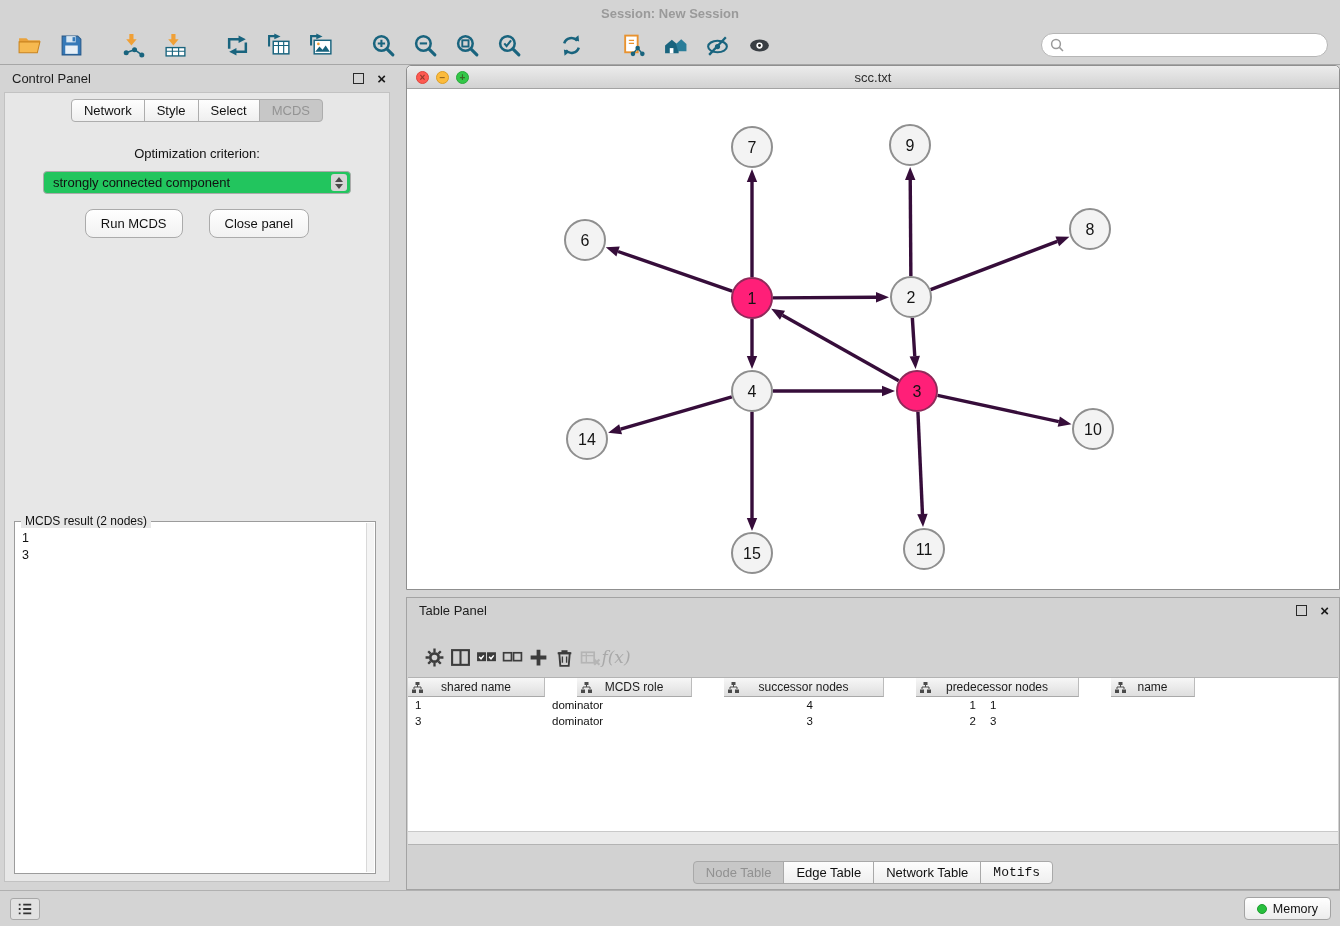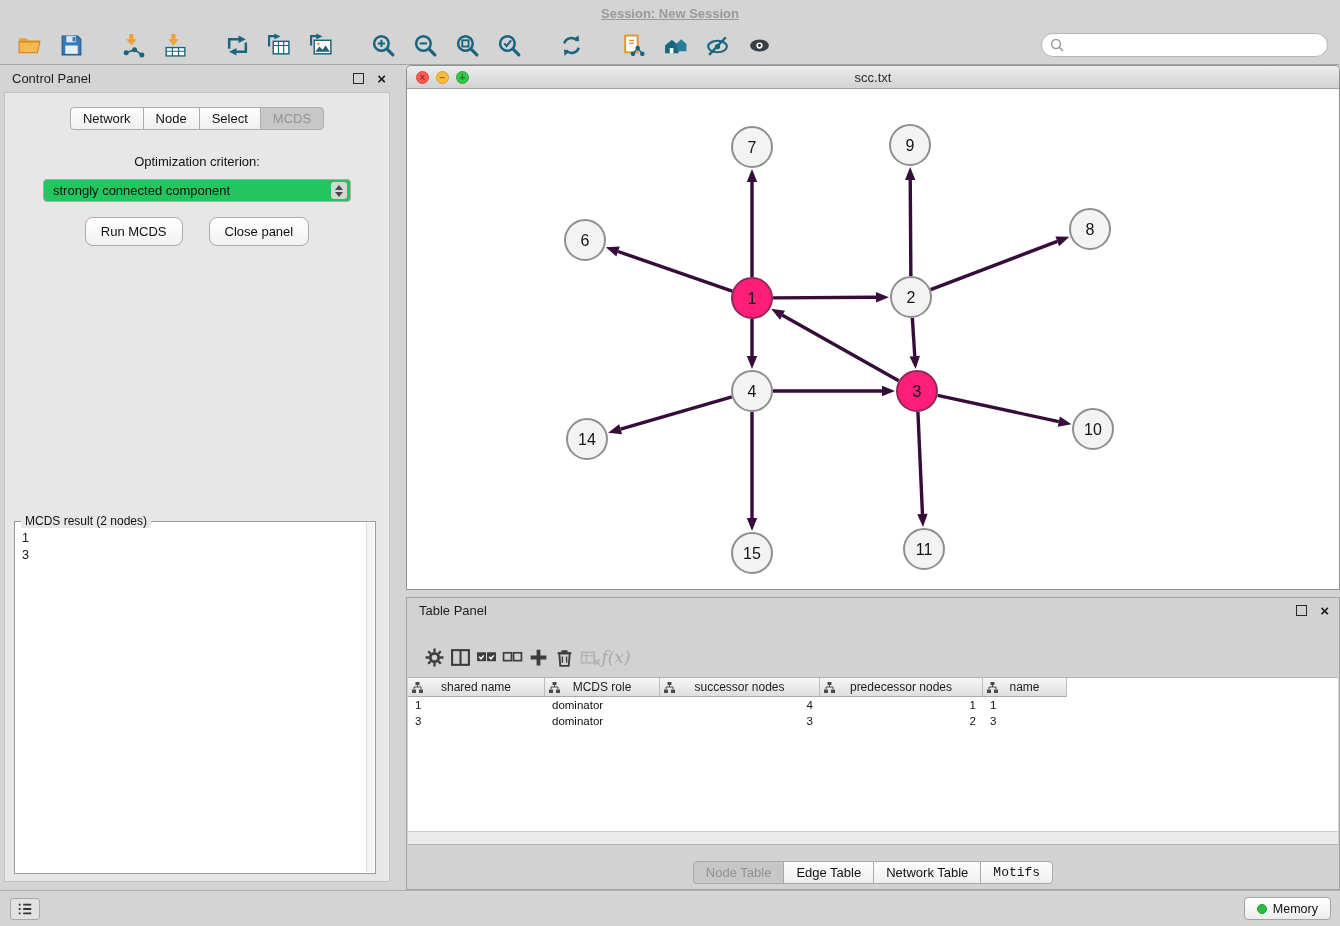--- a/index.html
+++ b/index.html
@@ -2,21 +2,21 @@
 <html><head>
 <meta charset="utf-8">
 <style>
   * { margin:0; padding:0; box-sizing:border-box; }
   html,body { width:1340px; height:926px; }
   body { font-family:"Liberation Sans",sans-serif; background:#d4d4d4; overflow:hidden; }
   .app { position:relative; width:1340px; height:926px; background:#d4d4d4; }
 
   
   .titlebar { position:absolute; top:0; left:0; right:0; height:26px; text-align:center;
-              line-height:27px; font-size:13px; font-weight:bold; color:#9a9a9a;text-decoration:underline; }
+              line-height:27px; font-size:13px; font-weight:bold; color:#9a9a9a; }
 
   
   .toolbar { position:absolute; top:26px; left:0; right:0; height:39px; display:flex;
              align-items:center; padding-left:8px; border-bottom:1px solid #a6a6a6; }
   .tb-group { display:flex; margin-right:20px; }
   .tb-btn { width:42px; height:33px; display:flex; align-items:center; justify-content:center;
             background:none; border:none; cursor:default; }
   .tb-btn svg { width:25px; height:25px; }
   .tb-spacer { flex:1; }
   .searchbox { width:287px; height:24px; background:#fff; border:1px solid #b6b6b6;
@@ -25,21 +25,21 @@
 
   
   .control-panel { position:absolute; left:0; top:65px; width:396px; height:817px; }
   .panel-header { height:27px; display:flex; align-items:center; padding:0 10px 0 12px; }
   .panel-title { font-size:13px; color:#1d1d1d; flex:1; }
   .win-icons { display:flex; gap:13px; align-items:center; }
   .icon-float { width:11px; height:11px; border:1.5px solid #2a2a2a; display:inline-block; }
   .icon-close { font-size:15px; font-weight:bold; color:#1a1a1a; line-height:11px; }
   .cp-body { position:absolute; top:27px; left:4px; right:6px; bottom:0; background:#e7e7e7;
              border:1px solid #c2c2c2; }
-  .cp-tabs { display:flex; justify-content:center; margin-top:14px;align-items:flex-end; }
+  .cp-tabs { display:flex; justify-content:center; margin-top:6px;align-items:flex-end; }
   .cp-tab { font-size:13px; padding:3px 12px; background:linear-gradient(#fefefe,#efefef);
             border:1px solid #adadad; margin-left:-1px; color:#111; cursor:default; }
   .cp-tab:first-child { border-radius:4px 0 0 4px; margin-left:0; }
   .cp-tab:last-child { border-radius:0 4px 4px 0; }
   .cp-tab.active { background:#c7c7c7; color:#949494; }
   .opt-label { text-align:center; font-size:13px; color:#111; margin-top:24px; }
   .dropdown { position:relative; width:308px; height:23px; margin:10px auto 0 auto; background:#22c55e;
               border:1px solid #ababab; border-radius:4px; font-size:13px; line-height:21px;
               padding-left:9px; color:#111; }
   .stepper { position:absolute; right:3px; top:2px; width:16px; height:17px; background:#d6d6d6;
@@ -81,21 +81,21 @@
   .table-panel { position:absolute; left:406px; top:597px; width:934px; height:293px;
                  background:#d2d2d2; border:1px solid #a3a3a3; }
   .tp-header { height:24px; display:flex; align-items:center; padding:0 10px 0 12px; }
   .tp-toolbar { position:absolute; top:26px; left:14px; height:46px; display:flex; align-items:flex-end; }
   .tp-tool { width:26px; height:26px; display:flex; align-items:center; justify-content:center;
              background:none; border:none; cursor:default; }
   .tp-tool svg { width:21px; height:21px; }
   .fx { font-family:"DejaVu Serif",serif; font-style:italic; font-size:17px; color:#a9a9a9; }
   .tp-table { position:absolute; top:79px; left:1px; right:1px; bottom:44px; background:#fff;
               border-top:1px solid #b3b3b3; border-bottom:1px solid #b3b3b3; overflow:hidden; }
-  .thead { display:flex; height:19px; }
+  .thead { display:flex; height:19px;gap:32px; }
   .th { position:relative; height:19px; background:linear-gradient(#f7f7f7,#dedede);
         border-right:1px solid #bcbcbc; border-bottom:1px solid #a9a9a9; font-size:12px; color:#1c1c1c;
         display:flex; align-items:center; justify-content:center; cursor:default; }
   .sort-icon { position:absolute; left:4px; top:4px; }
   .tr { display:flex; height:16px; }
   .td { font-size:11.5px; color:#111; line-height:16px; padding:0 7px; overflow:hidden; white-space:nowrap; }
   .align-left { text-align:left; }
   .align-right { text-align:right; }
   .h-scroll { position:absolute; left:0; right:0; bottom:0; height:13px; background:#eaeaea;
               border-top:1px solid #c9c9c9; }
@@ -273,21 +273,21 @@
     <div class="panel-header">
       <span class="panel-title">Control Panel</span>
       <span class="win-icons">
         <span class="icon-float"></span>
         <span class="icon-close">×</span>
       </span>
     </div>
     <div class="cp-body">
       <div class="cp-tabs">
         <button class="cp-tab">Network</button>
-        <button class="cp-tab">Node</button>
+        <button class="cp-tab">Style</button>
         <button class="cp-tab">Select</button>
         <button class="cp-tab active">MCDS</button>
       </div>
       <div class="opt-label">Optimization criterion:</div>
       <div class="dropdown">
         <span>strongly connected component</span>
         <span class="stepper">
           <span class="tri-up"></span>
             <span class="tri-down"></span>
         </span>

